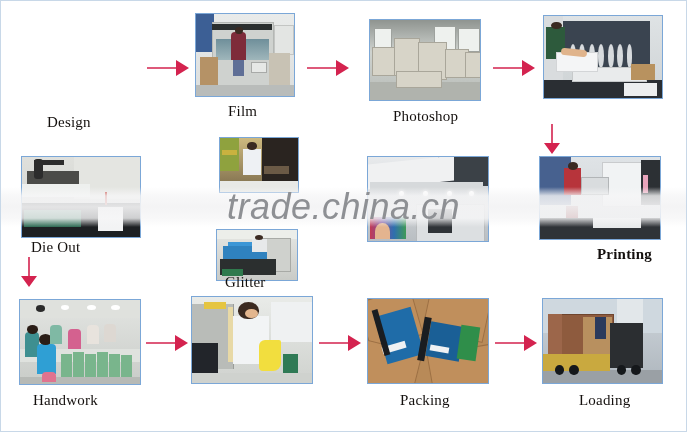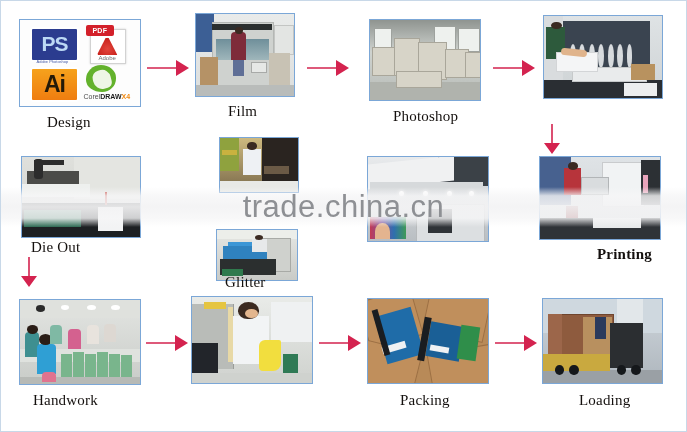--- a/index.html
+++ b/index.html
@@ -42,31 +42,32 @@
   .arrow-d{position:absolute;}
 
   
   #watermark{
     position:absolute;
     left:0;right:0;
     top:186px;
     height:40px;
     display:flex;align-items:center;justify-content:center;
     font-family:"Liberation Sans", sans-serif;
-    font-size:31px;
+    font-size:36px;
     color:#8e9094;
     letter-spacing:.5px;
     background:linear-gradient(to bottom,
        rgba(255,255,255,0) 0%,
        rgba(246,246,247,.82) 22%,
        rgba(243,243,244,.93) 50%,
        rgba(246,246,247,.82) 78%,
        rgba(255,255,255,0) 100%);
     pointer-events:none;
     z-index:40;
+    font-style:italic;
   }
 
   
   .bl{position:absolute;}
 
   
   .logoboard{background:#fdfdfd;}
   .lg{position:absolute;}
   .ps-tile{
     left:8%;top:8%;width:38%;height:36%;
@@ -263,44 +264,20 @@
   .ld-fork{left:56%;top:28%;width:28%;height:54%;background:#2b2e31;}
   .ld-pers{left:44%;top:22%;width:9%;height:26%;background:#2b3a5c;}
   .ld-ground{left:0;bottom:0;width:100%;height:16%;background:#9aa0a5;}
   .ld-wheel{position:absolute;bottom:10%;width:8%;height:12%;background:#15181b;border-radius:50%;}
 </style>
 </head>
 <body>
 
 <div id="stage">
 
-  <div class="photo logoboard" style="left:18px;top:18px;width:122px;height:88px;">
-    <div class="scene">
-      <div class="lg ps-tile">PS</div>
-      <div class="lg ps-cap">Adobe Photoshop</div>
-      <div class="lg ai-tile">Ai</div>
-
-      <div class="lg pdf-wrap">
-        <div class="pdf-page"></div>
-        <div class="pdf-a"></div>
-        <div class="pdf-badge">PDF</div>
-        <div class="pdf-word">Adobe</div>
-      </div>
-
-      <div class="lg cd-wrap">
-        <div class="cd-blob"></div>
-        <div class="cd-hand"></div>
-        <div class="cd-text">
-          <i>Corel</i>
-          <b>DRAW</b>
-          <s>X4</s>
-        </div>
-      </div>
-    </div>
-  </div>
   <div class="label" style="left:46px;top:113px;">Design</div>
 
   <svg class="arrow-r" style="left:146px;top:57px;" width="42" height="20" viewBox="0 0 42 20">
     <path d="M0 9.3 H29 L29 2 L42 10 L29 18 L29 10.7 H0 Z" fill="#d4234f"></path>
   </svg>
 
   <div class="photo" style="left:194px;top:12px;width:100px;height:84px;">
     <div class="scene">
       <div class="bl film-wall"></div>
       <div class="bl film-blue"></div>

